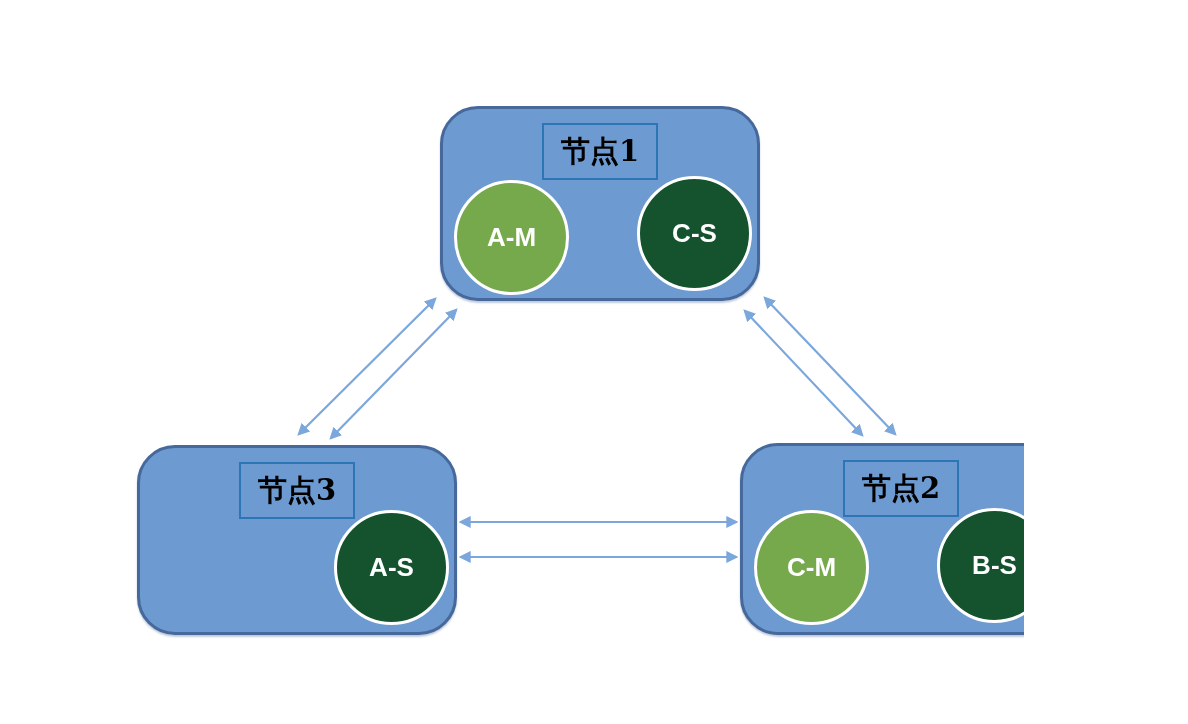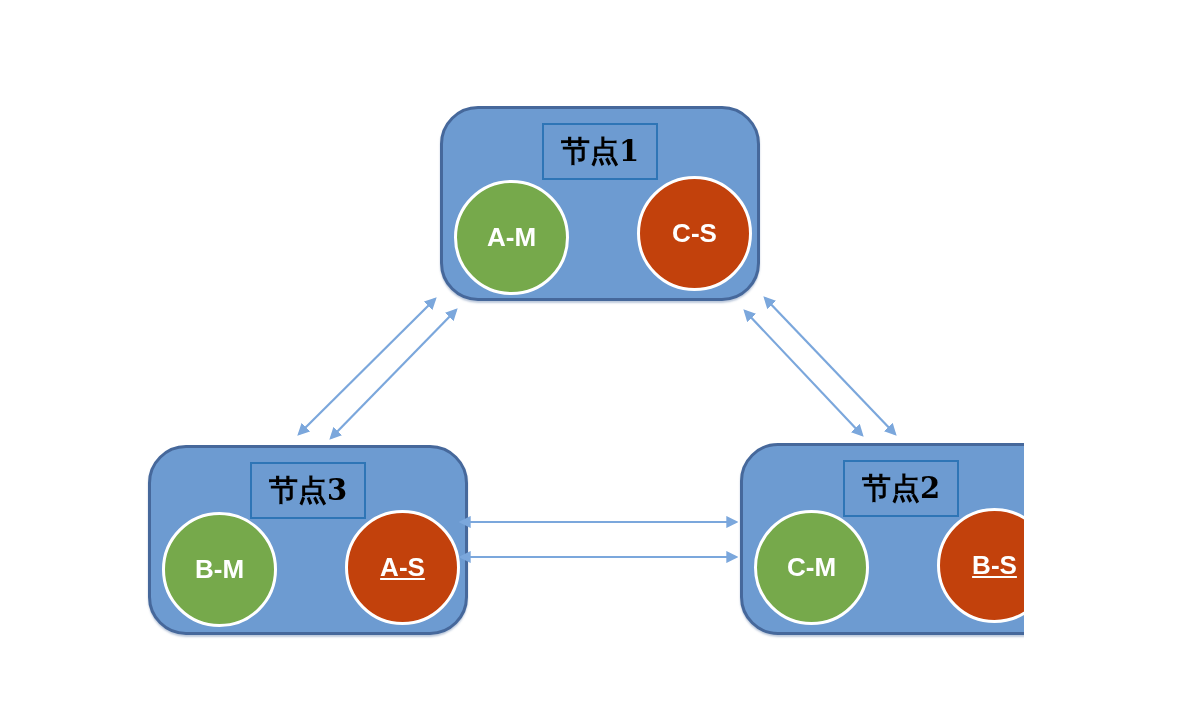--- a/index.html
+++ b/index.html
@@ -18,21 +18,21 @@
   
   .node {
     position: absolute;
     background: #6D9BD1;
     border: 3px solid #46689B;
     border-radius: 38px;
     box-sizing: border-box;
     box-shadow: 0 2px 2px rgba(70,104,155,0.35);
   }
   .node-1 { left: 440px; top: 106px; width: 320px; height: 195px; }
-  .node-3 { left: 148px; top: 445px; width: 320px; height: 190px; }
+  .node-3 { left: 137px; top: 445px; width: 320px; height: 190px; }
   .node-2 { left: 740px; top: 443px; width: 322px; height: 192px; padding-left: 18px; }
 
   
   .node-label-box {
     position: absolute;
     left: 50%;
     transform: translateX(-50%);
     top: 14px;
     width: 116px;
     height: 57px;
@@ -60,25 +60,25 @@
     box-sizing: border-box;
     display: flex;
     align-items: center;
     justify-content: center;
     color: #ffffff;
     font-weight: bold;
     font-size: 26px;
     font-family: "Liberation Sans", sans-serif;
   }
   .circle.green  { background: #76A94B; }
-  .circle.orange { background: #c2410c; }
+  .circle.orange { background: #14532d; }
   .circle.left   { left: 11px;  top: 71px; align-items: center; }
   .circle.right  { left: 194px; top: 67px; }
   .node-3 .circle.left,  .node-2 .circle.left  { top: 64px; }
-  .node-3 .circle.right, .node-2 .circle.right { top: 62px; text-decoration: underline; }
+  .node-3 .circle.right, .node-2 .circle.right { top: 62px; }
 
   
   .arrows {
     position: absolute;
     left: 0; top: 0;
     width: 1188px;
     height: 724px;
     pointer-events: none;
   }
 </style>
@@ -95,23 +95,20 @@
       <span>A-M</span>
     </div>
     <div class="circle orange right">
       <span>C-S</span>
     </div>
   </div>
 
   <div class="node node-3">
     <div class="node-label-box">
       <span class="node-label-text">节点3</span>
-    </div>
-    <div class="circle green left">
-      <span>B-M</span>
     </div>
     <div class="circle orange right">
       <span>A-S</span>
     </div>
   </div>
 
   <div class="node node-2">
     <div class="node-label-box">
       <span class="node-label-text">节点2</span>
     </div>

